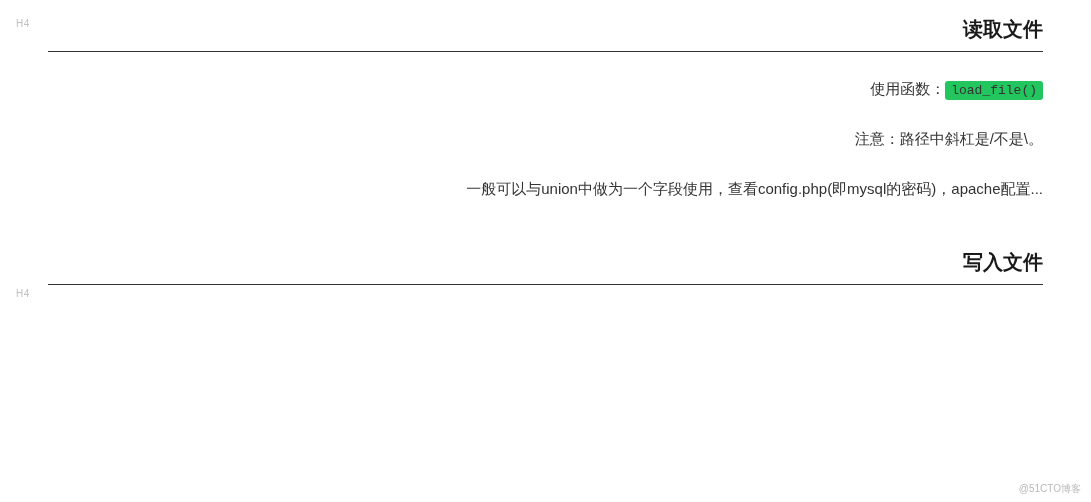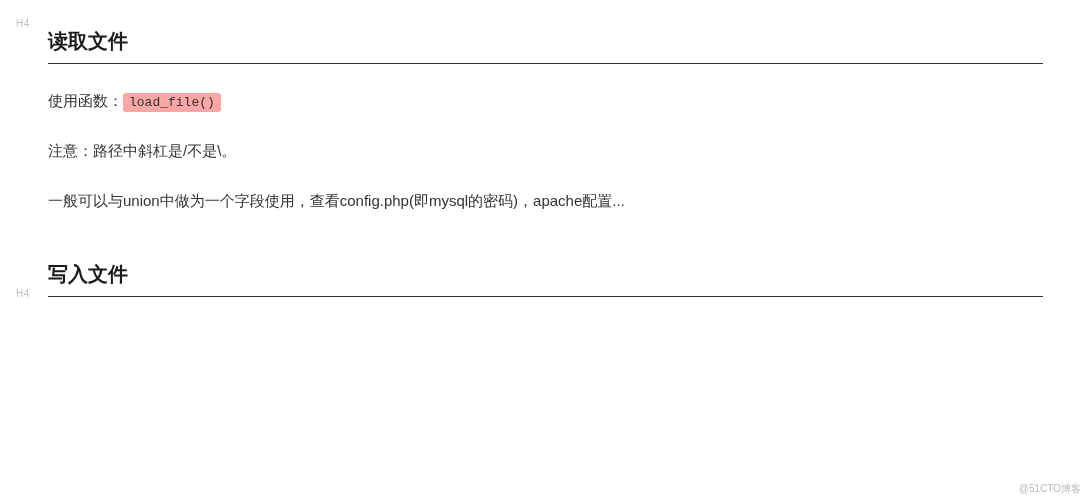--- a/index.html
+++ b/index.html
@@ -1,25 +1,25 @@
 <!DOCTYPE html>
 <html><head>
   <meta charset="utf-8">
   <style>
-    * { margin: 0; padding: 0; box-sizing: border-box; }
+    * { margin: 0; padding: 0; box-sizing: border-box; text-align: right; }
     body {
       font-family: -apple-system, BlinkMacSystemFont, "Segoe UI", "PingFang SC", "Microsoft YaHei", "Hiragino Sans GB", sans-serif;
       background: #ffffff;
       width: 1091px;
       height: 502px;
       color: #333333;
       position: relative;
     }
     .content {
-      padding: 28px 48px 0 48px;
+      padding: 16px 48px 0 48px;
     }
     .h4-tag {
       position: absolute;
       left: 16px;
       font-size: 10px;
       color: #c0c0c0;
       font-weight: 400;
       letter-spacing: 0.5px;
     }
     .h4-tag-1 { top: 18px; }
@@ -38,21 +38,21 @@
     .paragraph {
       font-size: 15px;
       line-height: 1.7;
       color: #333333;
       margin-bottom: 24px;
     }
     .paragraph:last-child { margin-bottom: 0; }
     .inline-code {
       font-family: "SFMono-Regular", Consolas, "Liberation Mono", Menlo, monospace;
       font-size: 13px;
-      background: #fca5a5;
+      background: #22c55e;
       padding: 2px 6px;
       border-radius: 3px;
       color: #333333;
     }
     .watermark {
       position: absolute;
       right: 10px;
       bottom: 6px;
       font-size: 10px;
       color: #b8b8b8;

